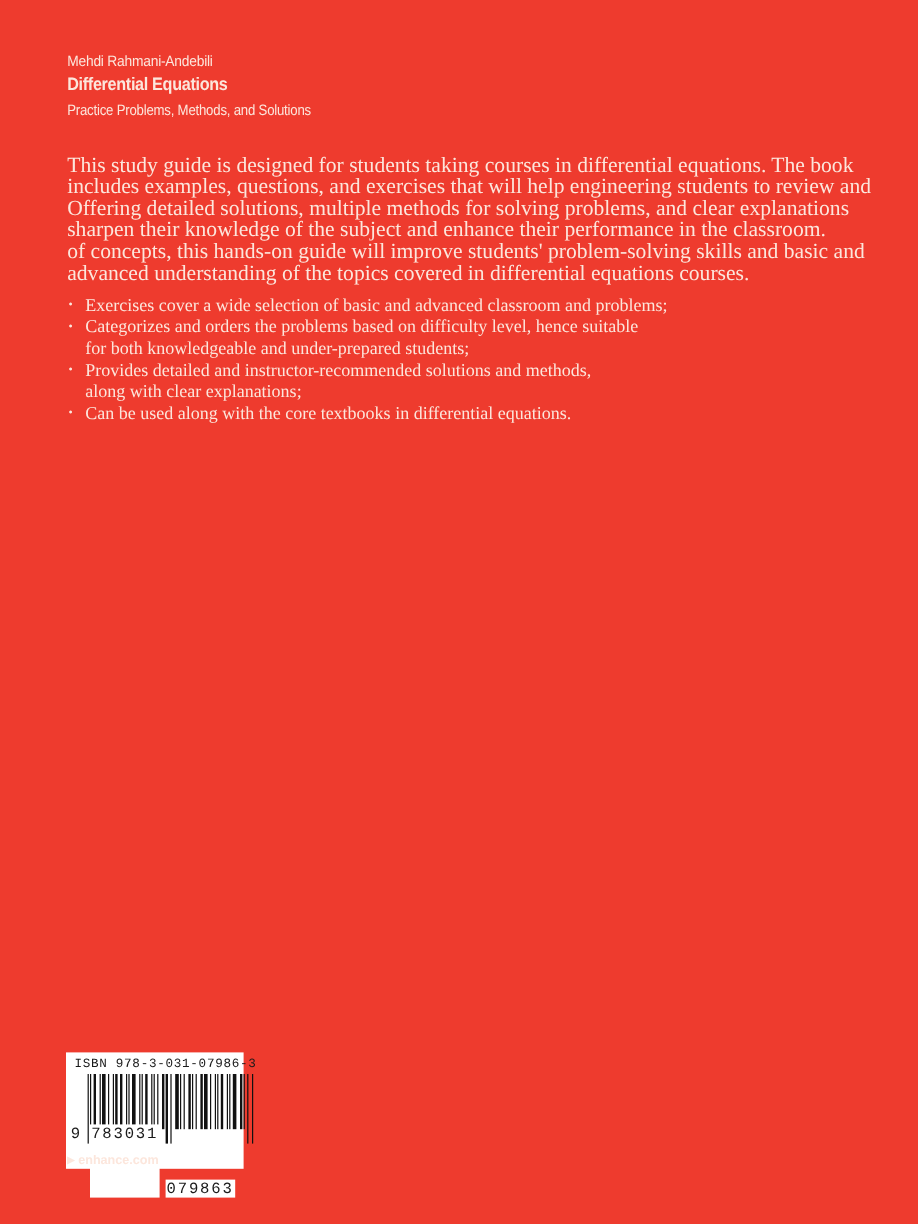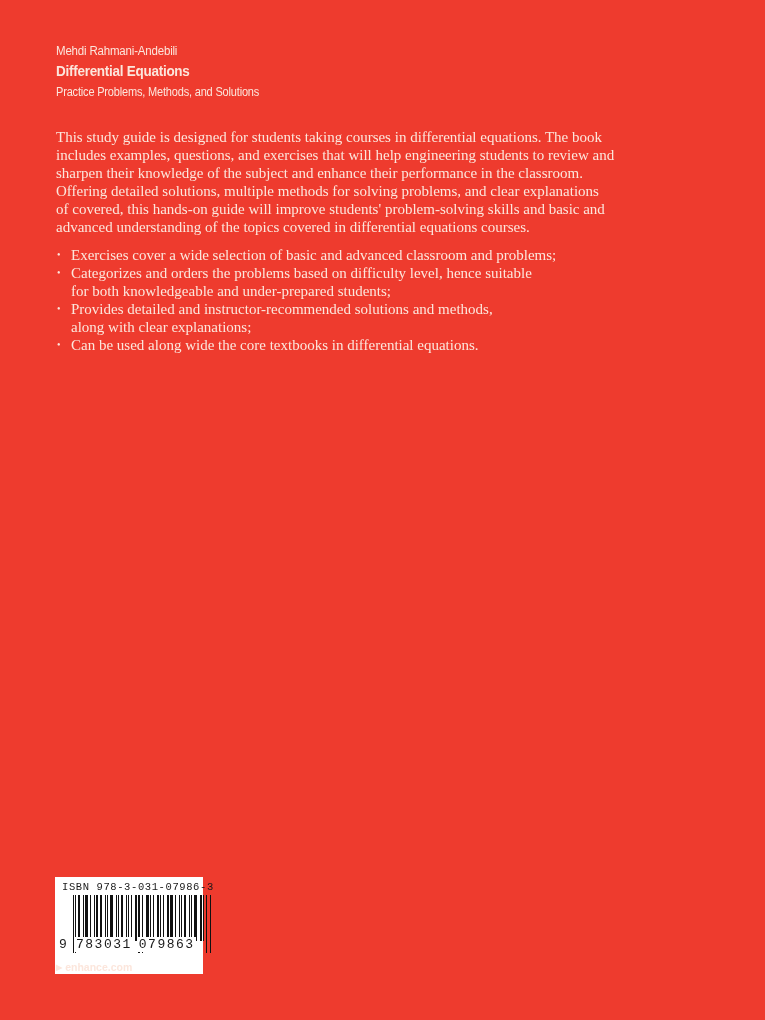--- a/index.html
+++ b/index.html
@@ -47,21 +47,21 @@
     transform: scaleX(0.88);
     transform-origin: left top;
     white-space: nowrap;
   }
   .blurb {
     position: absolute;
     left: 56px;
     top: 128px;
     width: 560px;
     font-family: "Liberation Serif", serif;
-    font-size: 15px;
+    font-size: 18px;
     line-height: 18px;
   }
   .blurb .line {
     display: block;
     white-space: nowrap;
   }
   .bullets {
     position: absolute;
     left: 56px;
     top: 246px;
@@ -125,21 +125,21 @@
     white-space: nowrap;
     display: flex;
   }
   .digits .lead { width: 14px; }
   .digits .grp {
     background: #fff;
     padding: 0 1px;
     letter-spacing: 1.5px;
   }
   .digits .g1 { margin-left: 2px; }
-  .digits .g2 { margin-left: 5px; }
+  .digits .g2 { margin-left: 5px; margin-top: 46px; }
   .springer-link {
     position: absolute;
     left: 56px;
     top: 961px;
     font-family: "Liberation Sans", sans-serif;
     font-weight: bold;
     font-size: 10.5px;
     white-space: nowrap;
     color: #FCE6DC;
     text-decoration: none;
@@ -153,44 +153,44 @@
 </head>
 <body>
 
 <div class="author">Mehdi Rahmani-Andebili</div>
 <div class="title">Differential Equations</div>
 <div class="subtitle">Practice Problems, Methods, and Solutions</div>
 
 <div class="blurb">
   <span class="line">This study guide is designed for students taking courses in differential equations. The book</span>
   <span class="line">includes examples, questions, and exercises that will help engineering students to review and</span>
+  <span class="line">Offering detailed solutions, multiple methods for solving problems, and clear explanations</span>
   <span class="line">sharpen their knowledge of the subject and enhance their performance in the classroom.</span>
-  <span class="line">Offering detailed solutions, multiple methods for solving problems, and clear explanations</span>
-  <span class="line">of covered, this hands-on guide will improve students' problem-solving skills and basic and</span>
+  <span class="line">of concepts, this hands-on guide will improve students' problem-solving skills and basic and</span>
   <span class="line">advanced understanding of the topics covered in differential equations courses.</span>
 </div>
 
 <ul class="bullets">
   <li>
     <span class="dot">•</span>
     <span class="line">Exercises cover a wide selection of basic and advanced classroom and problems;</span>
   </li>
   <li>
     <span class="dot">•</span>
     <span class="line">Categorizes and orders the problems based on difficulty level, hence suitable</span>
     <span class="line">for both knowledgeable and under-prepared students;</span>
   </li>
   <li>
     <span class="dot">•</span>
     <span class="line">Provides detailed and instructor-recommended solutions and methods,</span>
     <span class="line">along with clear explanations;</span>
   </li>
   <li>
     <span class="dot">•</span>
-    <span class="line">Can be used along wide the core textbooks in differential equations.</span>
+    <span class="line">Can be used along with the core textbooks in differential equations.</span>
   </li>
 </ul>
 
 <div class="barcode-box">
   <div class="isbn-text">ISBN 978-3-031-07986-3</div>
   <div class="bars" id="bars">
       <div class="bar" style="width: 1px; height: 58px; margin-right: 1px;"></div>
       <div class="bar" style="width: 1px; height: 58px; margin-right: 2px;"></div>
       <div class="bar" style="width: 2px; height: 46px; margin-right: 3px;"></div>
       <div class="bar" style="width: 1px; height: 46px; margin-right: 1px;"></div>

